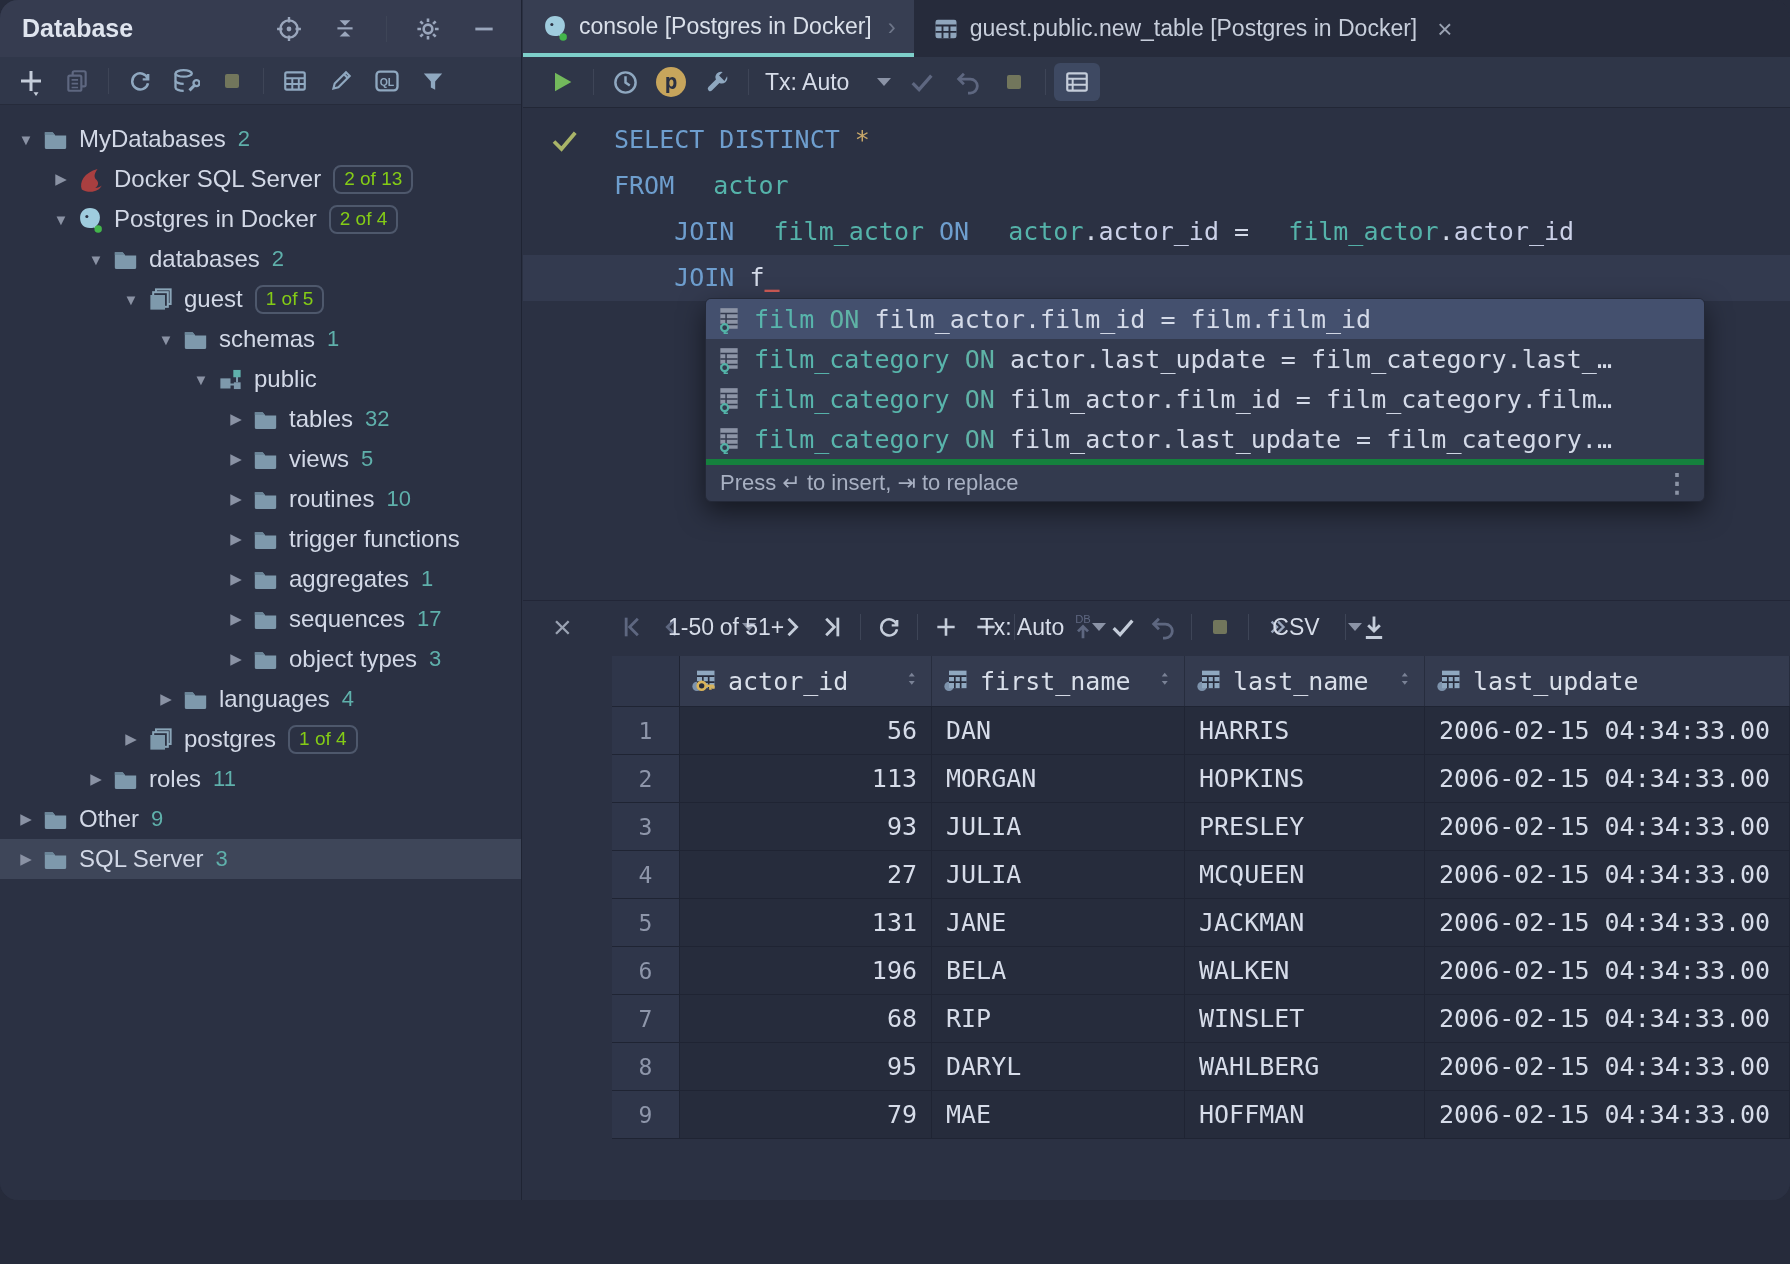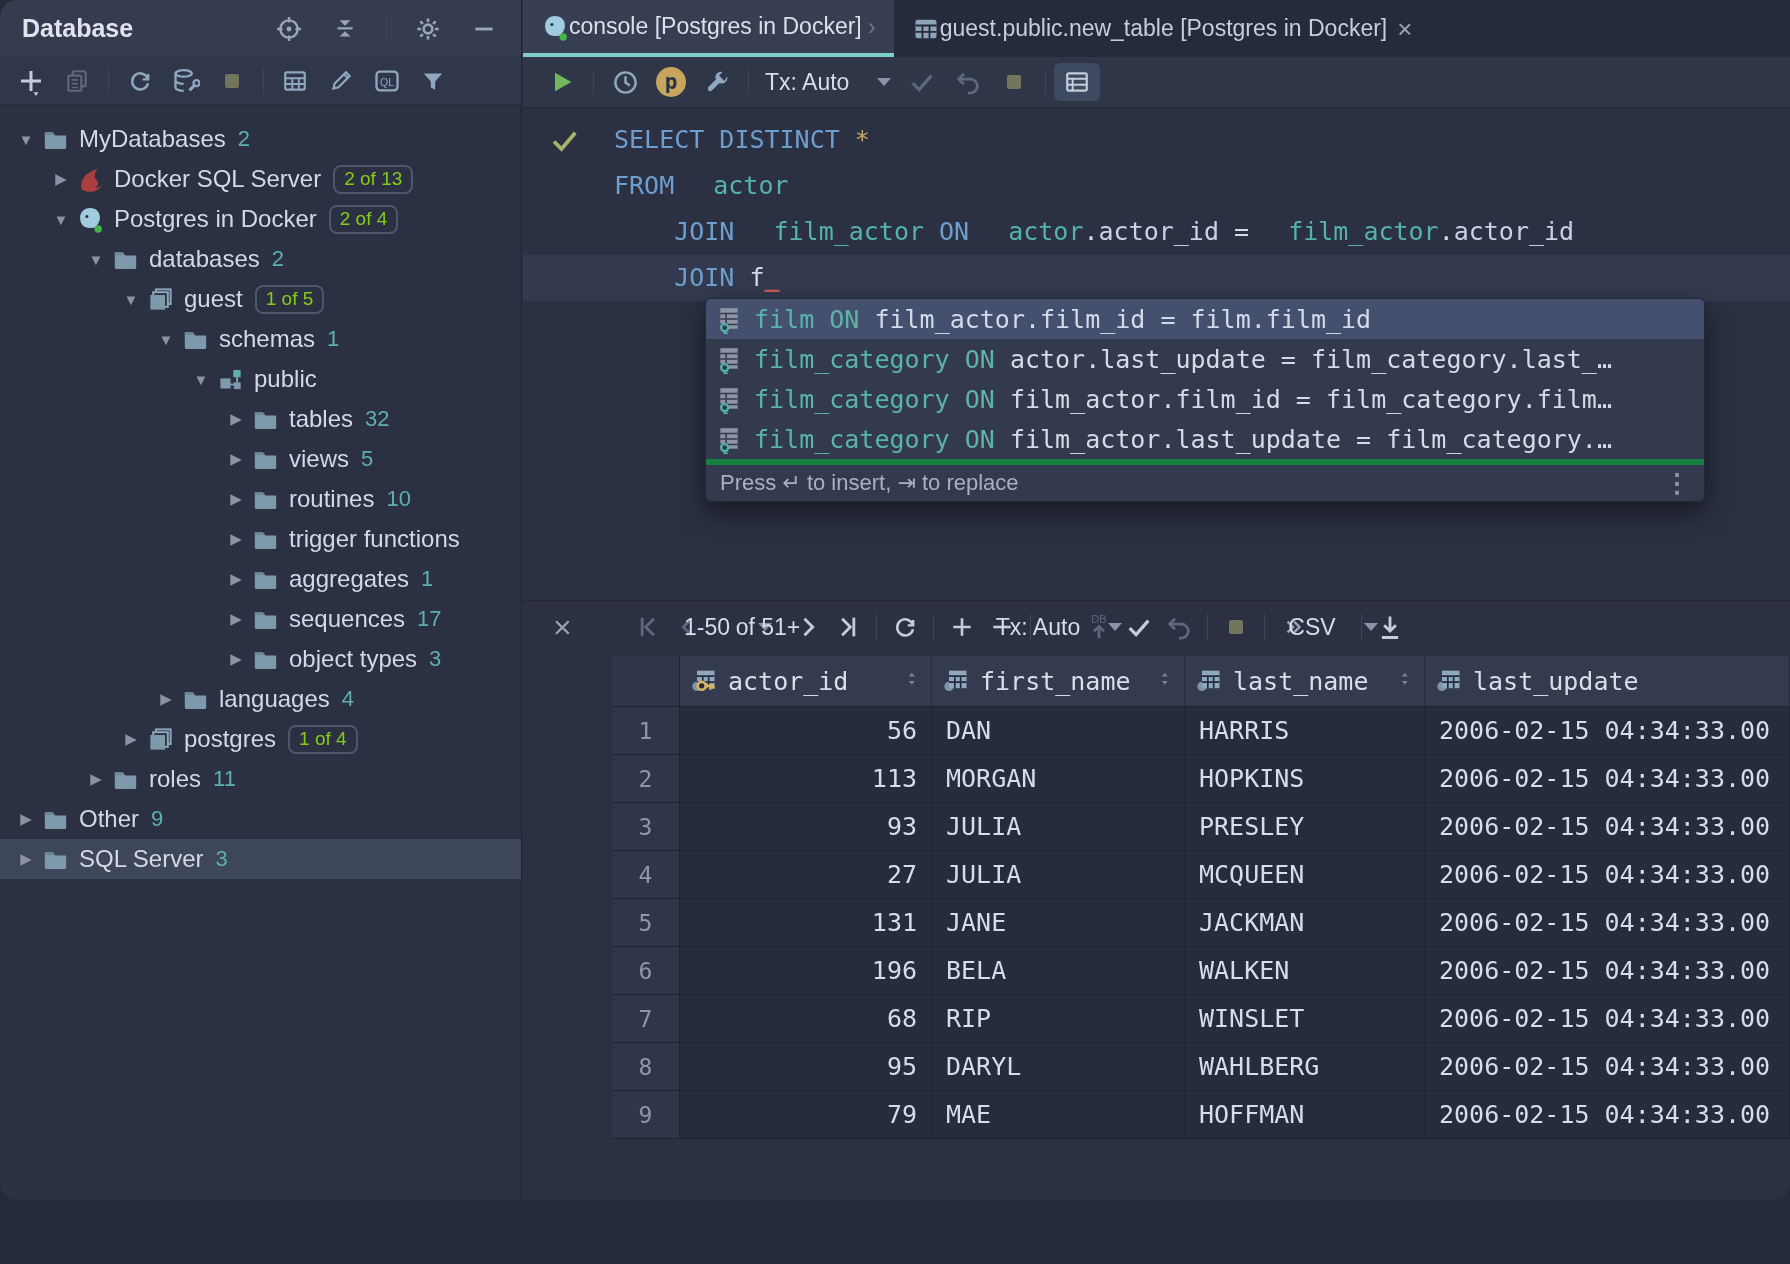--- a/index.html
+++ b/index.html
@@ -16,34 +16,34 @@
   .p-title{ font-size:25px; font-weight:bold; color:#DFE4EE; flex:0 0 auto;}
   .p-head-icons{ margin-left:auto; display:flex; align-items:center; gap:10px;}
   .p-tools{ height:48px; background:#30374A; display:flex; align-items:center; padding:0 8px; border-bottom:1px solid #262B3B;}
   .tbi{ width:46px; height:38px; display:flex; align-items:center; justify-content:center; border-radius:6px; position:relative; flex:0 0 auto;}
   .tbi svg{ display:block; }
   .tbi .tlabel{ font-size:23px; color:#D6DCE8; white-space:nowrap; }
   .tbi.haslabel{ width:auto; padding:0 8px; gap:24px;}
   .tbi.toggled{ background:#3E4962; }
   .sep{ width:1px; height:26px; background:#3E4557; margin:0 8px; flex:0 0 auto;}
   .chev{ width:0; height:0; border-left:7px solid transparent; border-right:7px solid transparent; border-top:8px solid #8B93A6; margin-left:4px;}
-  .icon-blue{ color:#8FA8C0;} .icon-dim{ color:#5E6780;} .icon-lit{ color:#C5CDDA;} .icon-gray{ color:#9AA6BC;}
+  .icon-blue{ color:#8FA8C0;font-weight:bold;} .icon-dim{ color:#5E6780;} .icon-lit{ color:#C5CDDA;} .icon-gray{ color:#9AA6BC;}
   
   #tree{ padding-top:14px; font-size:24px;}
   .trow{ height:40px; display:flex; align-items:center; white-space:nowrap;}
   .trow.sel{ background:#3E4659; }
   .tw-chev{ width:28px; text-align:center; font-size:15px; color:#8A92A4; flex:0 0 aupx;}
   .tw-icon{ width:30px; height:28px; margin-right:9px; display:inline-flex; align-items:center; justify-content:center; flex:0 0 auto;}
   .tw-label{ color:#D2D8E6; }
   .tw-count{ color:#5FB0AB; font-size:22px; margin-left:12px;}
   .tw-badge{ font-size:19px; color:#84cc16; border:2px solid #4E586C; border-radius:8px; padding:1px 9px 2px; margin-left:12px;}
   
   #right{ position:absolute; left:523px; top:0; width:1267px; height:1264px;}
   #tabbar{ height:57px; background:#262B3B; display:flex; align-items:stretch;}
-  .tab{ display:flex; align-items:center; padding:0 18px; font-size:23px; color:#C7CEDB; position:relative;}
+  .tab{ display:flex; align-items:center; gap:10px; padding:0 18px; font-size:23px; color:#C7CEDB; position:relative;}
   .tab.active{ background:#373E52; color:#DAE0EA; border-bottom:4px solid #7ECFCA;}
   .tab-ic{ display:inline-flex; width:28px; height:28px; align-items:center; justify-content:center;}
   .tab-chev{ color:#6E7689; font-size:24px; margin-left:6px;}
   .tab-close{ color:#9AA2B2; font-size:26px; margin-left:10px; line-height:1;}
   
   #console-toolbar{ height:51px; background:#2F3648; display:flex; align-items:center; padding:0 0 0 16px; border-bottom:1px solid #222736;}
   
   #editor{ position:relative; height:492px; font-family:"DejaVu Sans Mono",monospace; font-size:25px;}
   #lines{ padding-top:9px;}
   .eline{ height:46px; line-height:46px; padding-left:91px; white-space:pre;}
@@ -57,21 +57,21 @@
   .prow{ height:40px; display:flex; align-items:center; padding:0 10px; white-space:pre; overflow:hidden;}
   .prow.sel{ background:#44506E;}
   .prow .pic{ width:30px; height:34px; margin-right:8px; flex:0 0 auto; display:inline-flex; align-items:center;}
   .prow .nm{ color:#58B5AC;} .prow .onw{ color:#5FB3A6;} .prow .cond{ color:#D4DAE8;}
   #popup-hint{ border-top:6px solid #15803d; height:42px; display:flex; align-items:center; padding:0 14px;
                font-family:"Liberation Sans",sans-serif; font-size:22px; color:#A8B0C2;}
   #popup-hint .dots{ margin-left:auto; color:#8C94A6; font-size:26px; font-weight:bold;}
   
   #results{ position:absolute; left:0; top:600px; width:1267px; height:664px; background:#2B3143; border-top:1px solid #222637;}
   #res-close{ position:absolute; left:30px; top:8px; font-size:32px; color:#9AA2B2;}
-  #res-toolbar{ position:absolute; left:105px; top:2px; height:48px; display:flex; align-items:center;justify-content:space-between;}
+  #res-toolbar{ position:absolute; left:89px; top:2px; height:48px; display:flex; align-items:center;justify-content:space-between;}
   #res-toolbar .tbi{ width:40px;}
   
   #grid{ position:absolute; left:89px; top:55px; width:1178px; font-family:"DejaVu Sans Mono",monospace; font-size:25px;}
   .g-head{ display:flex; height:51px; background:#343B4F; border-bottom:1px solid #1F2433;}
   .g-hcell{ display:flex; align-items:center; padding:0 8px 0 10px; border-right:1px solid #272D3E; color:#D9DFEA; overflow:hidden; white-space:nowrap;}
   .g-hcell .hic{ width:30px; height:30px; margin-right:8px; flex:0 0 auto;}
   .g-hcell .sort{ margin-left:auto; padding-left:6px; flex:0 0 auto;}
   .g-row{ display:flex; height:48px; background:#262C3C;}
   .g-num{ width:68px; background:#2F364A; color:#8E96AA; font-size:23px; display:flex; align-items:center; justify-content:center;
           border-right:1px solid #1F2433; border-bottom:1px solid #1F2433; flex:0 0 auto;}

